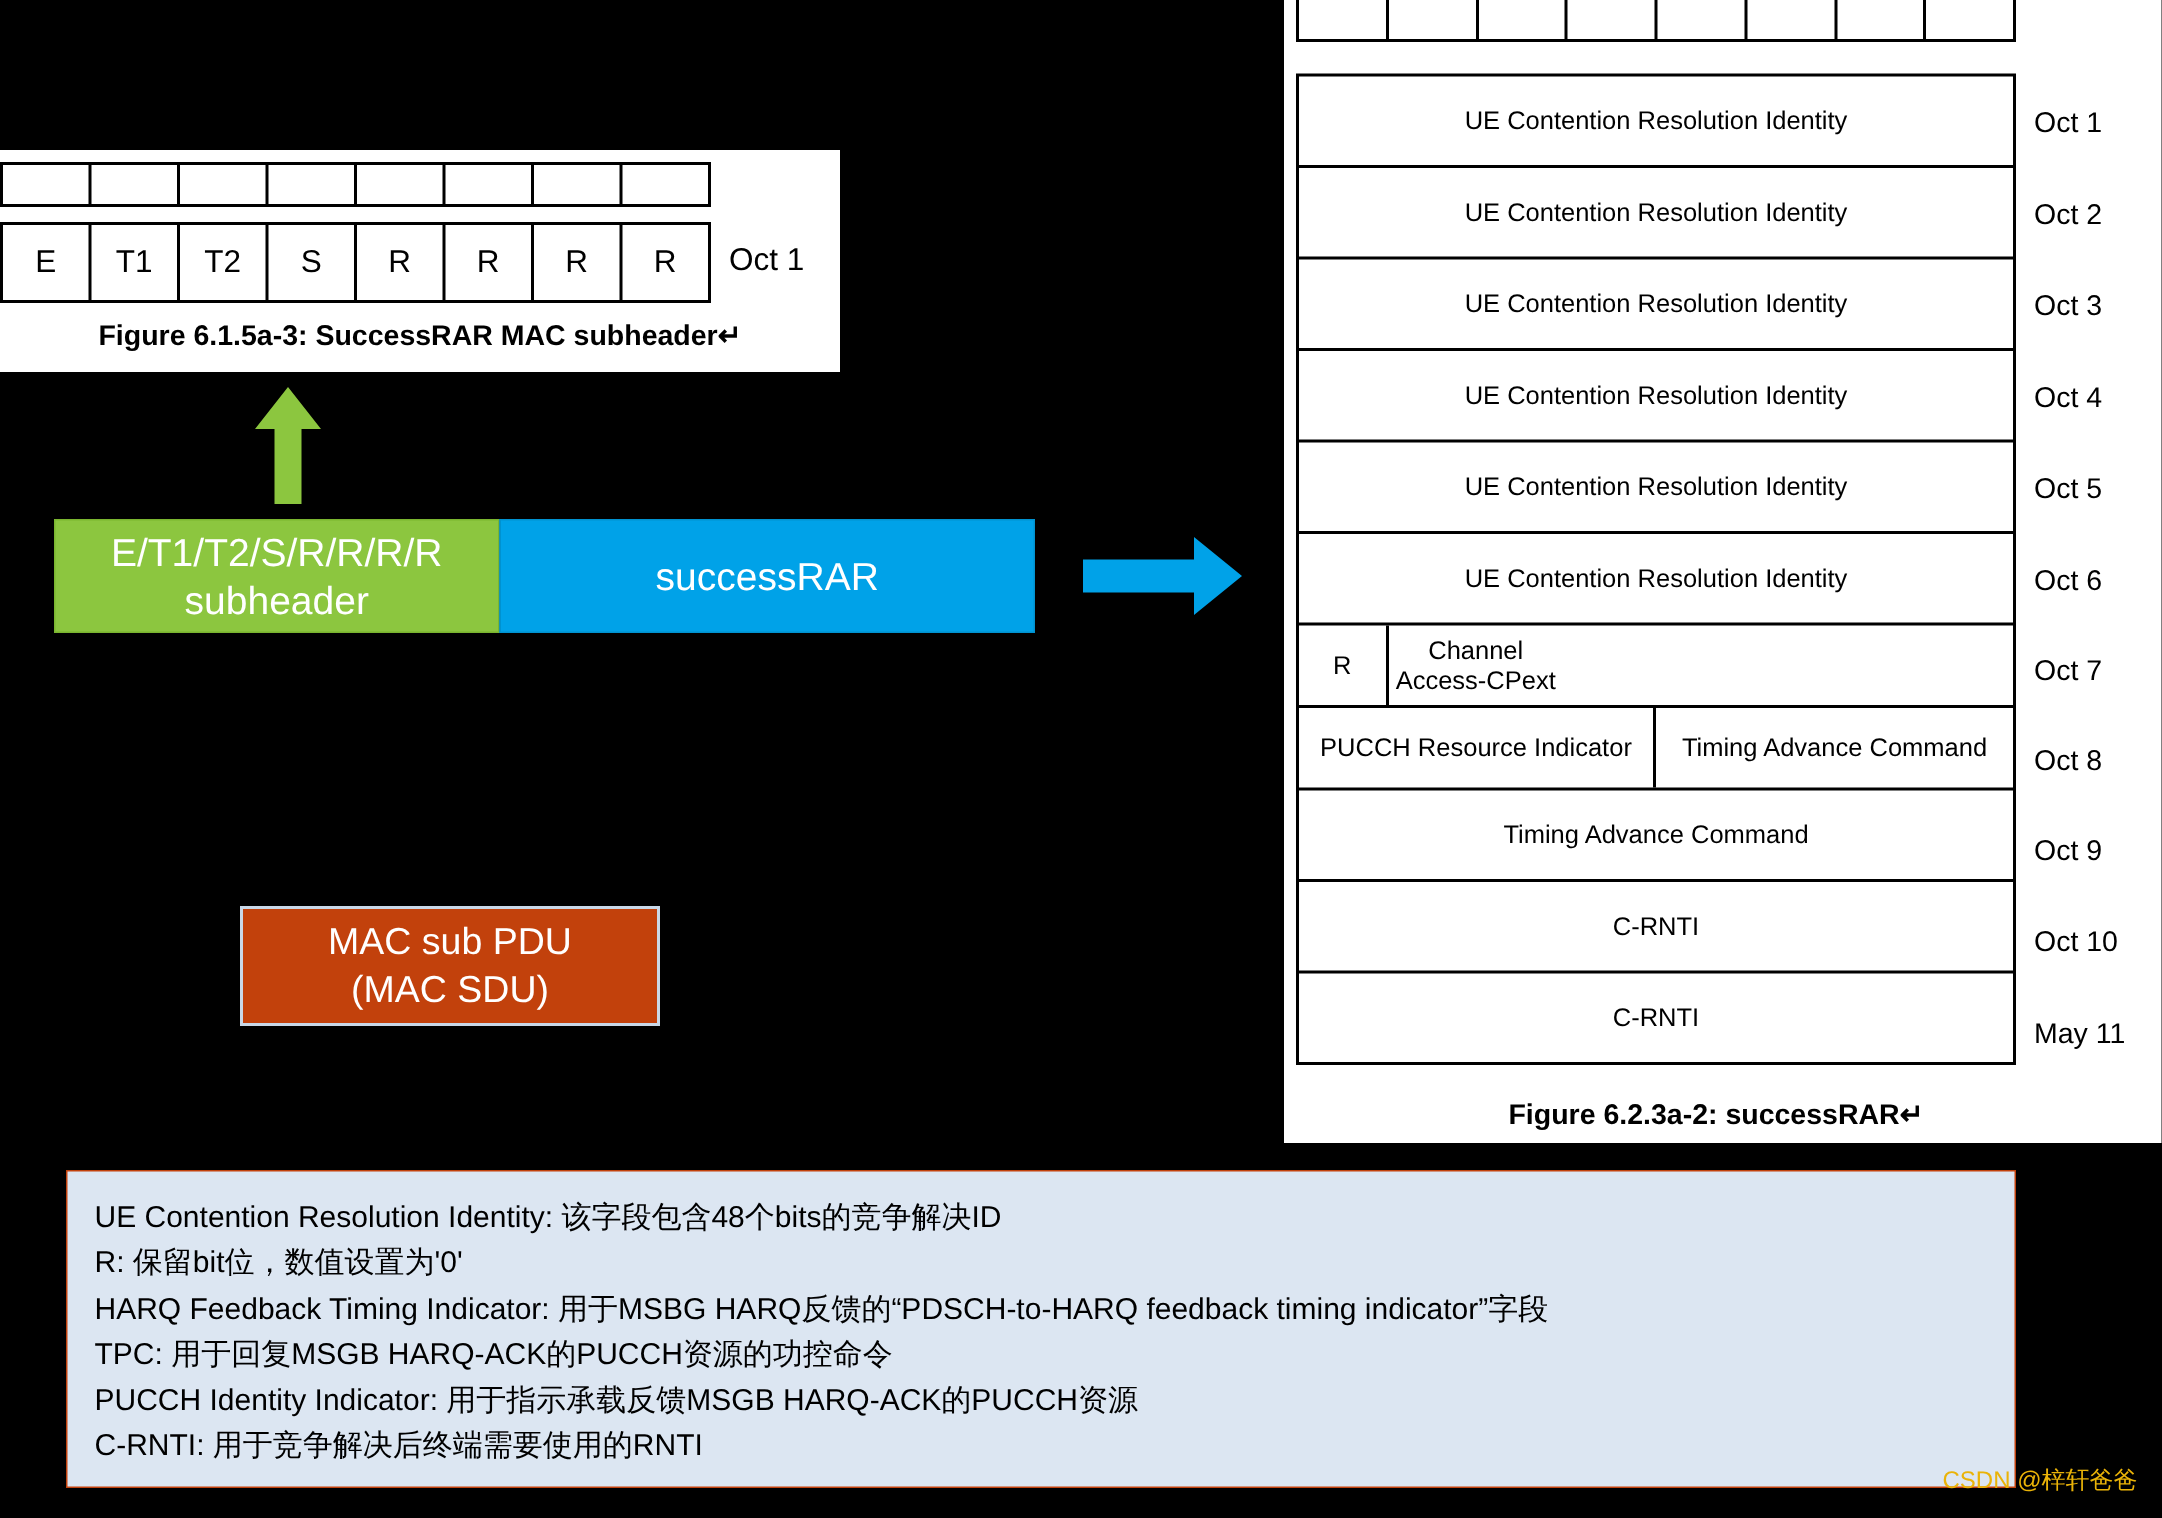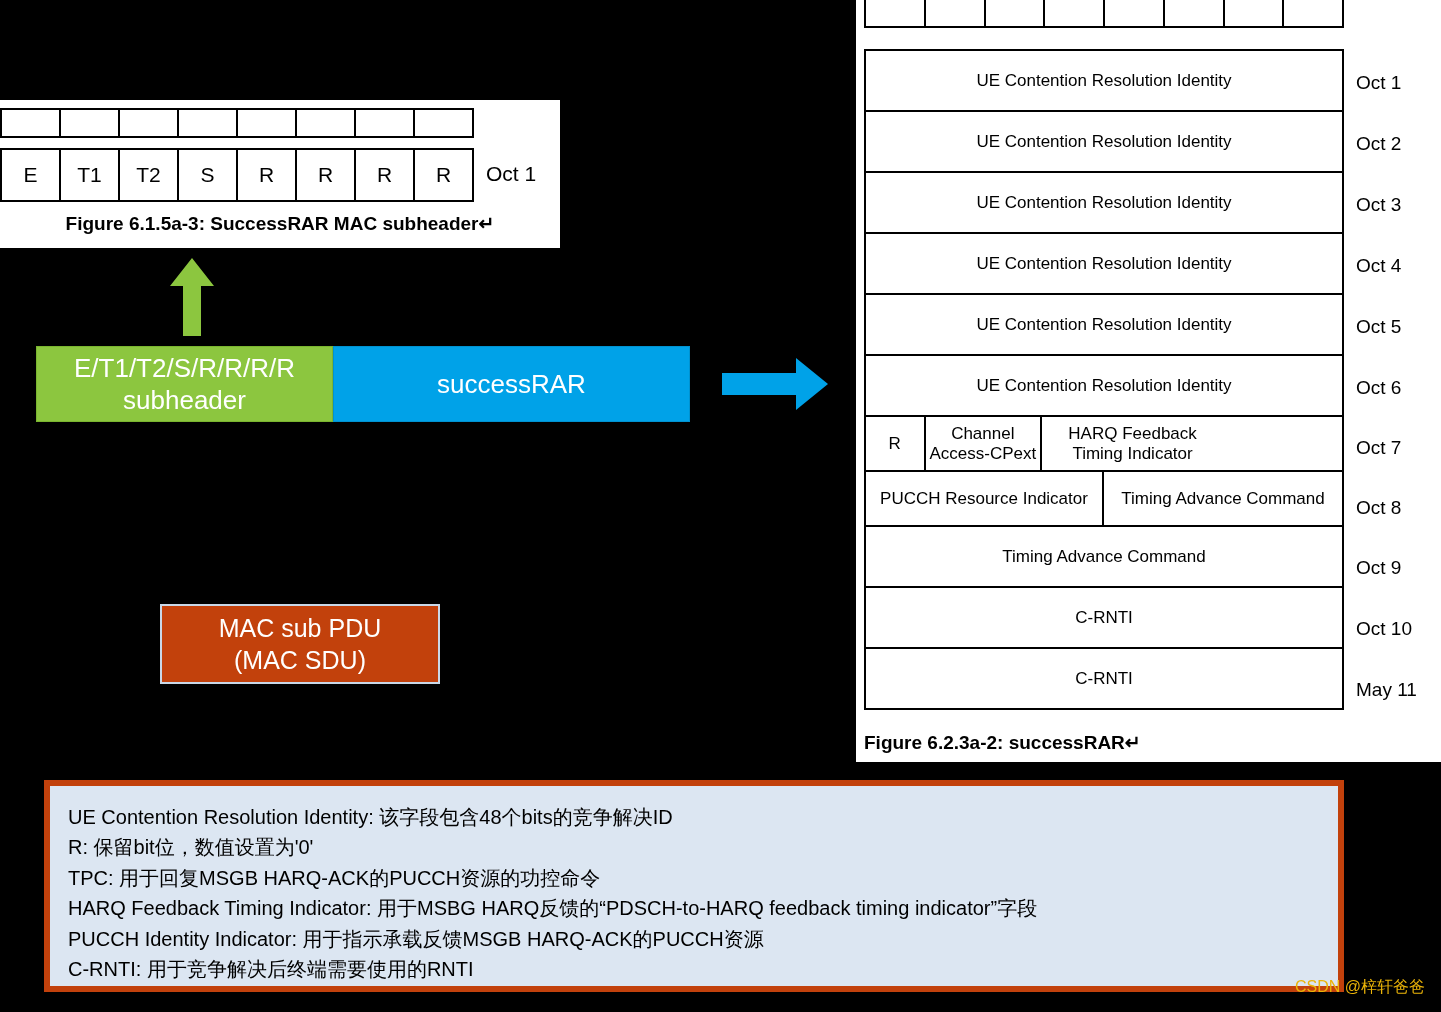--- a/index.html
+++ b/index.html
@@ -40,24 +40,24 @@
 
   #rar-table{position:absolute;left:8px;top:49px;width:480px;border:2px solid #000;border-top:none;box-sizing:border-box;}
   .rar-row{display:flex;border-top:2px solid #000;box-sizing:border-box;}
   .rar-row .rcell{display:flex;align-items:center;justify-content:center;text-align:center;font-size:17px;color:#000;border-right:2px solid #000;box-sizing:border-box;line-height:1.15;padding:2px 1px;}
   .rar-row .rcell:last-child{border-right:none;}
   .h61{height:61px;}
   .h55{height:55px;}
 
   .oct-label{position:absolute;left:500px;font-size:19px;color:#000;}
 
-  #rar-caption{position:absolute;left:8px;top:731px;width:560px;text-align:left;font-size:19px;font-weight:bold;color:#000;}
+  #rar-caption{position:absolute;left:8px;top:731px;width:560px;text-align:center;font-size:19px;font-weight:bold;color:#000;}
 
   
-  #note-box{left:44px;top:780px;width:1300px;height:212px;background:#dce6f2;border:6px solid #c2410c;box-sizing:border-box;padding:16px 18px;}
+  #note-box{left:44px;top:780px;width:1300px;height:212px;background:#dce6f2;border:1px solid #c2410c;box-sizing:border-box;padding:16px 18px;}
   #note-box .line{font-size:20px;color:#000;line-height:1.52;white-space:nowrap;}
 
   #watermark{right:16px;bottom:14px;font-size:16px;color:#eab308;}
 </style>
 </head>
 <body>
 
 <div class="abs" id="subheader-figure">
   <div id="subheader-ruler">
     <span class="tick"></span>
@@ -131,21 +131,20 @@
     </div>
     <div class="rar-row h61">
       <div class="rcell" style="width:100%">UE Contention Resolution Identity</div>
     </div>
     <div class="rar-row h61">
       <div class="rcell" style="width:100%">UE Contention Resolution Identity</div>
     </div>
     <div class="rar-row h55">
       <div class="rcell" style="width:12.5%">R</div>
       <div class="rcell" style="width:24.5%">Channel Access-CPext</div>
-      <div class="rcell" style="width:38%">HARQ Feedback Timing Indicator</div>
     </div>
     <div class="rar-row h55">
       <div class="rcell" style="width:50%">PUCCH Resource Indicator</div>
       <div class="rcell" style="width:50%">Timing Advance Command</div>
     </div>
     <div class="rar-row h61">
       <div class="rcell" style="width:100%">Timing Advance Command</div>
     </div>
     <div class="rar-row h61">
       <div class="rcell" style="width:100%">C-RNTI</div>
@@ -166,19 +165,19 @@
   <div class="oct-label" style="top:557px">Oct 9</div>
   <div class="oct-label" style="top:618px">Oct 10</div>
   <div class="oct-label" style="top:679px">May 11</div>
 
   <div id="rar-caption">Figure 6.2.3a-2: successRAR↵</div>
 </div>
 
 <div class="abs" id="note-box">
   <div class="line">UE Contention Resolution Identity: 该字段包含48个bits的竞争解决ID</div>
   <div class="line">R: 保留bit位，数值设置为'0'</div>
+  <div class="line">HARQ Feedback Timing Indicator: 用于MSBG HARQ反馈的“PDSCH-to-HARQ feedback timing indicator”字段</div>
   <div class="line">TPC: 用于回复MSGB HARQ-ACK的PUCCH资源的功控命令</div>
-  <div class="line">HARQ Feedback Timing Indicator: 用于MSBG HARQ反馈的“PDSCH-to-HARQ feedback timing indicator”字段</div>
   <div class="line">PUCCH Identity Indicator: 用于指示承载反馈MSGB HARQ-ACK的PUCCH资源</div>
   <div class="line">C-RNTI: 用于竞争解决后终端需要使用的RNTI</div>
 </div>
 
 <div class="abs" id="watermark">CSDN @梓轩爸爸</div>
 
 </body></html>

